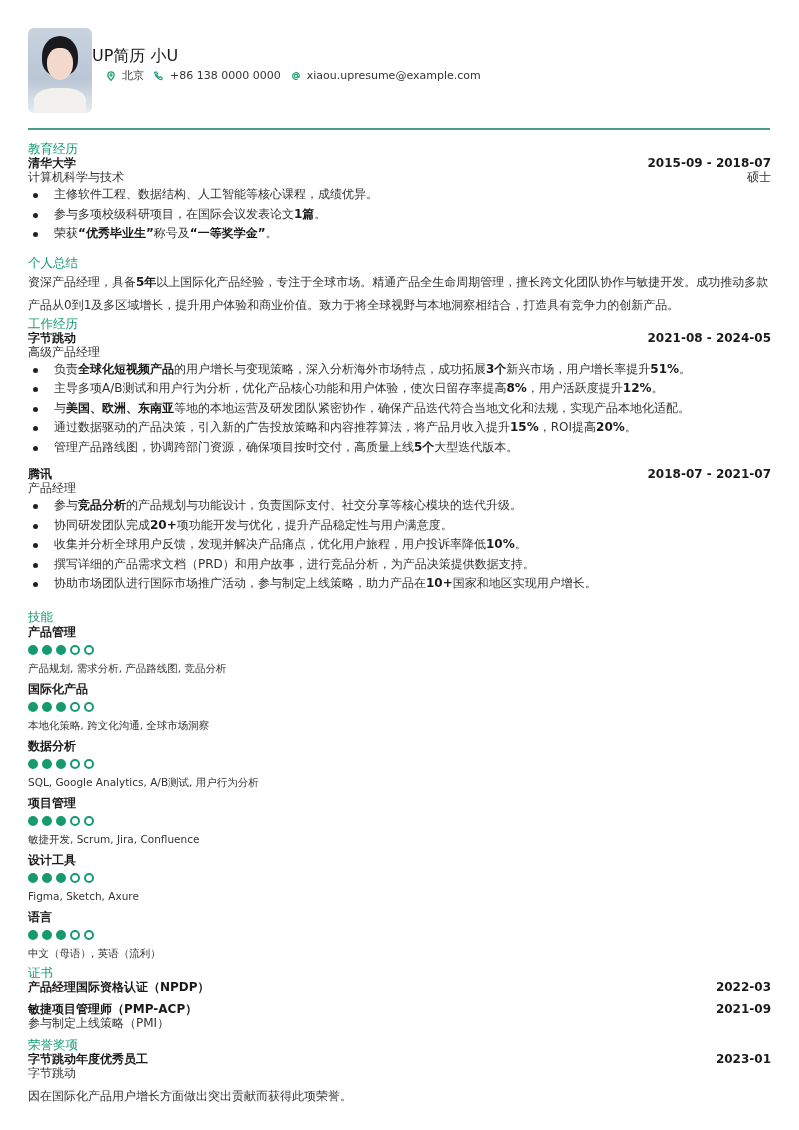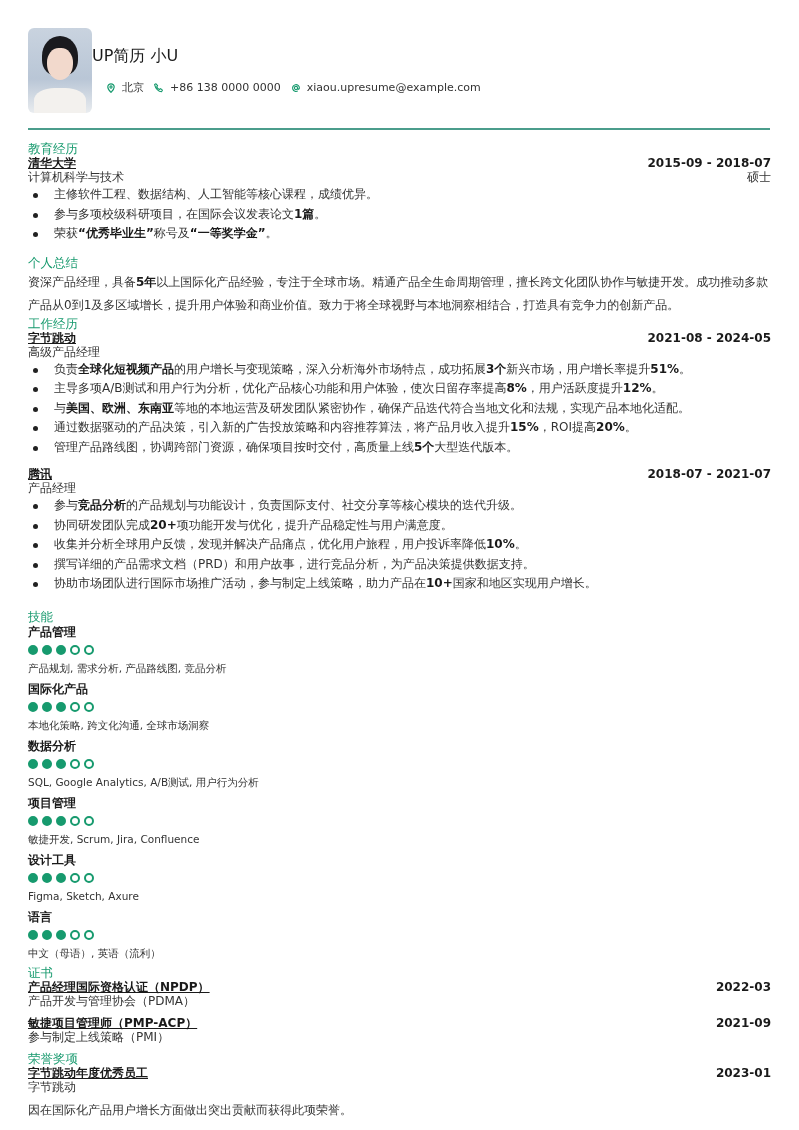--- a/index.html
+++ b/index.html
@@ -33,36 +33,36 @@
   }
   .photo .body {
     position: absolute; left: 6px; top: 60px; width: 52px; height: 30px;
     background: #f3f1ee; border-radius: 40% 40% 0 0;
   }
   .name {
     position: absolute; left: 92px; top: 46px;
     font-size: 16px; font-weight: 500; color: #1a1a1a; line-height: 1.2;
   }
   .contacts {
-    position: absolute; left: 106px; top: 80px;
+    position: absolute; left: 106px; top: 68px;
     display: flex; align-items: center; font-size: 11px; color: #333;
   }
   .contact { display: flex; align-items: center; margin-right: 10px; }
   .contact svg { width: 10px; height: 10px; margin-right: 6px; }
   .divider {
     position: absolute; left: 28px; top: 128px; width: 742px; height: 2px;
     background: #4b9d8c;
   }
 
   
   .section-title {
     color: #179a6e; font-size: 12.5px; font-weight: 500; line-height: 14px;
   }
   .entry-head { display: flex; justify-content: space-between; line-height: 14px; }
-  .entry-title { font-weight: 700; font-size: 12px; color: #1a1a1a; text-decoration: underline; }
+  .entry-title { font-weight: 700; font-size: 12px; color: #1a1a1a; }
   .entry-date { font-weight: 700; font-size: 12px; color: #1a1a1a; }
   .entry-sub { display: flex; justify-content: space-between; font-size: 12px; color: #333; line-height: 14px; }
   ul.bullets { list-style: none; margin-top: 1px; }
   ul.bullets li {
     position: relative; padding-left: 26px; font-size: 12px; color: #333; line-height: 19.5px;
   }
   ul.bullets li::before {
     content: ""; position: absolute; left: 5px; top: 8px;
     width: 5px; height: 5px; border-radius: 50%; background: #222;
   }
@@ -251,23 +251,20 @@
       </div>
   </section>
 
   <section style="margin-top:6px;">
     <div class="section-title">证书</div>
     <div class="cert">
       <div class="entry-head">
         <span class="entry-title">产品经理国际资格认证（NPDP）</span>
         <span class="entry-date">2022-03</span>
       </div>
-      <div class="entry-sub">
-          <span>产品开发与管理协会（PDMA）</span>
-        </div>
     </div>
     <div class="cert">
       <div class="entry-head">
         <span class="entry-title">敏捷项目管理师（PMP-ACP）</span>
         <span class="entry-date">2021-09</span>
       </div>
       <div class="entry-sub">
           <span>参与制定上线策略（PMI）</span>
         </div>
     </div>

